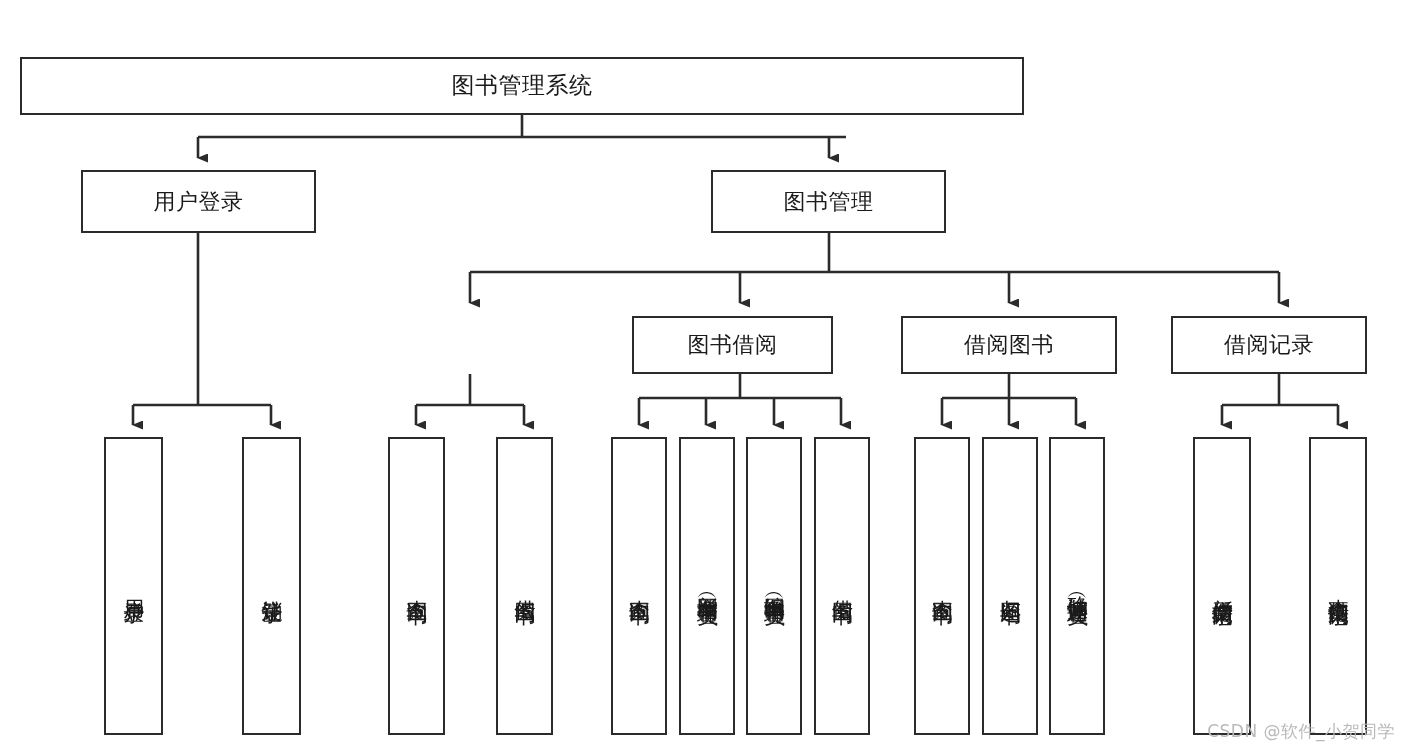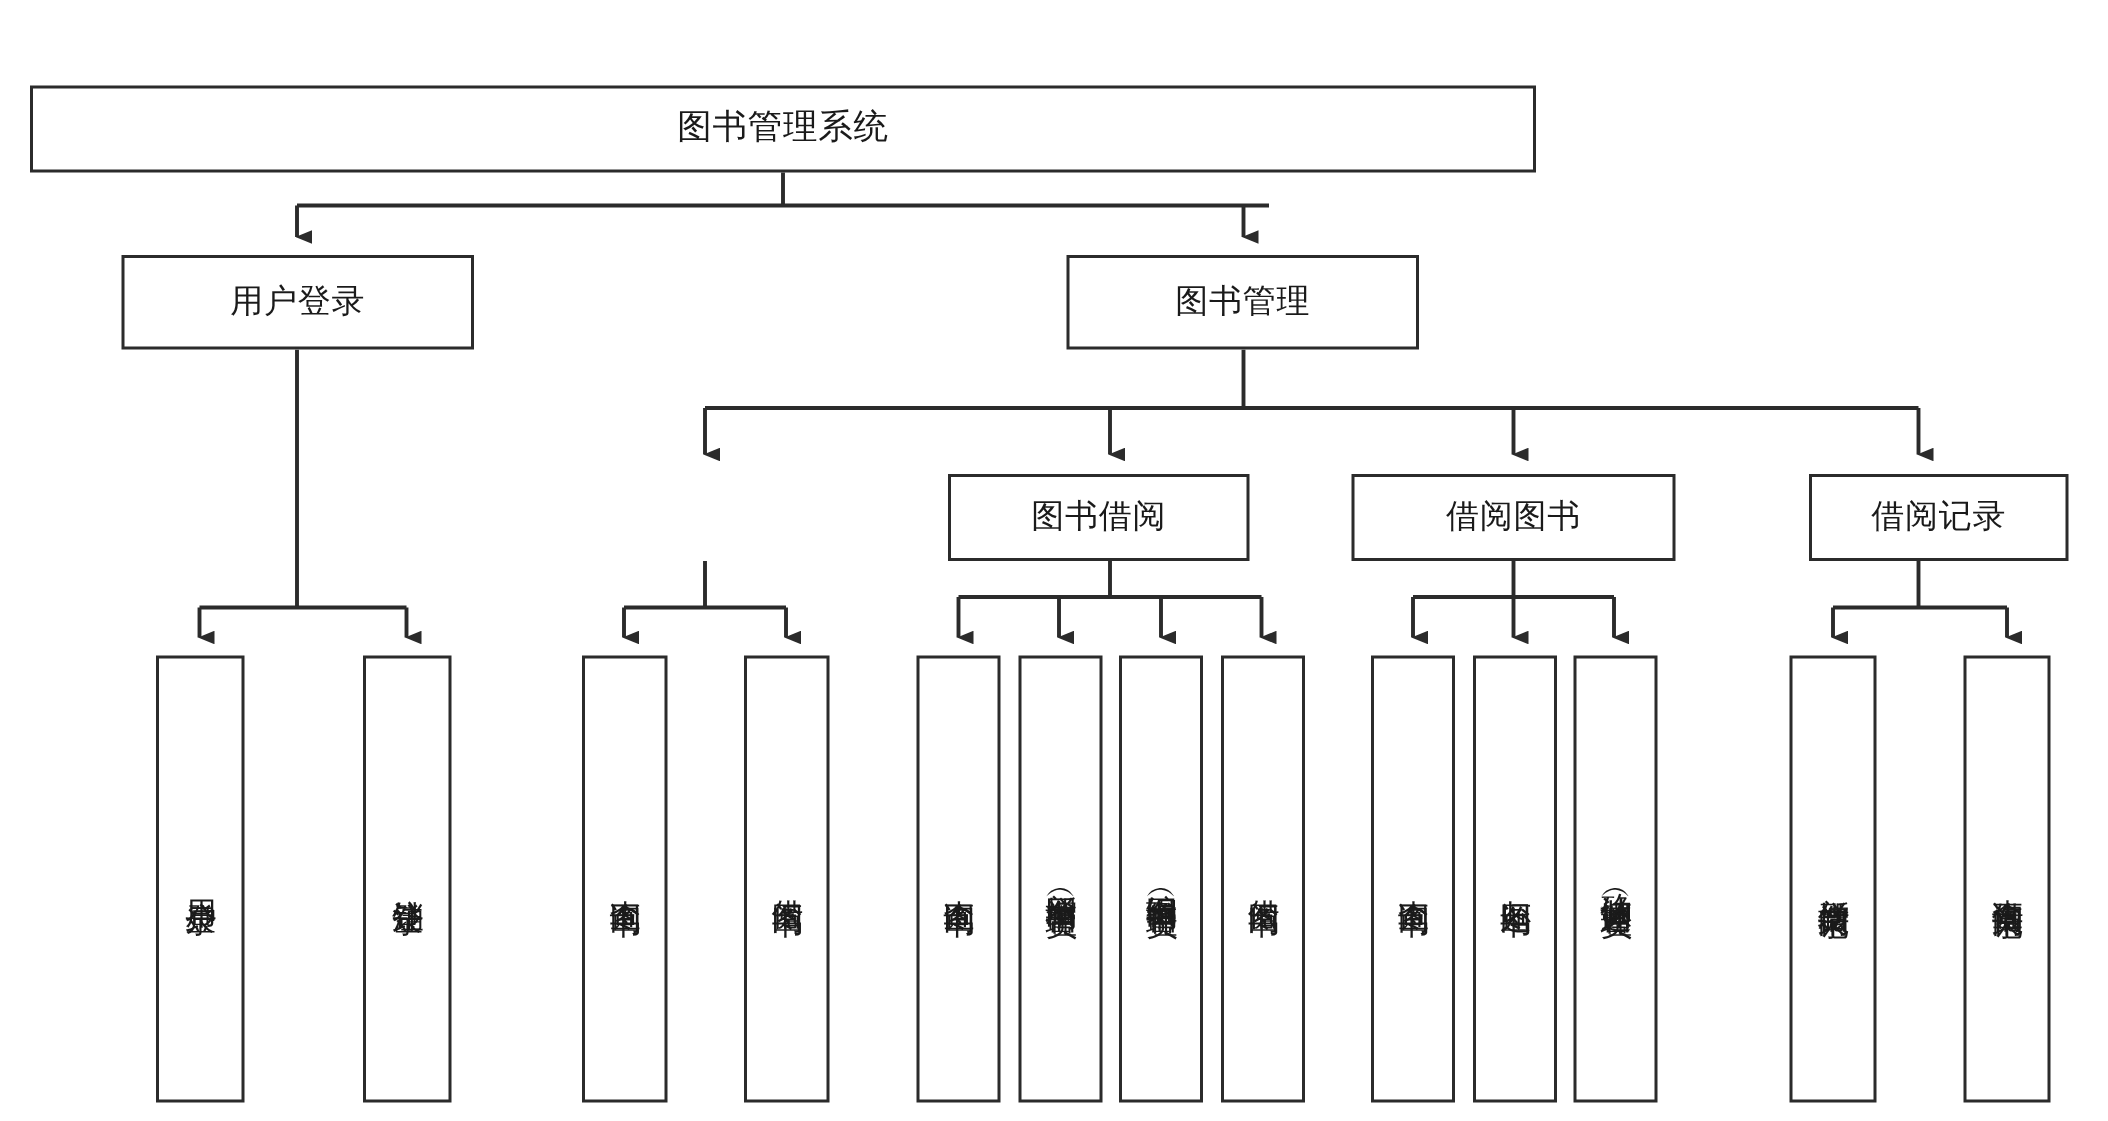--- a/index.html
+++ b/index.html
@@ -137,21 +137,21 @@
   <div class="node horizontal" style="left:711px; top:170px; width:235px; height:63px;">
     <span class="node-label">图书管理</span>
   </div>
 
   <div class="node horizontal" style="left:632px; top:316px; width:201px; height:58px;">
     <span class="node-label">图书借阅</span>
   </div>
   <div class="node horizontal" style="left:901px; top:316px; width:216px; height:58px;">
     <span class="node-label">借阅图书</span>
   </div>
-  <div class="node horizontal" style="left:1206px; top:316px; width:173px; height:58px;">
+  <div class="node horizontal" style="left:1171px; top:316px; width:196px; height:58px;">
     <span class="node-label">借阅记录</span>
   </div>
 
   <div class="node vertical" style="left:104px; top:437px; width:59px; height:298px;">
     <span class="node-label">用户登录</span>
   </div>
   <div class="node vertical" style="left:242px; top:437px; width:59px; height:298px;">
     <span class="node-label">注销登录</span>
   </div>
 
@@ -185,14 +185,15 @@
     <span class="node-label">确认归还（管理员）</span>
   </div>
 
   <div class="node vertical" style="left:1193px; top:437px; width:58px; height:298px;">
     <span class="node-label">新增借阅记录</span>
   </div>
   <div class="node vertical" style="left:1309px; top:437px; width:58px; height:298px;">
     <span class="node-label">查询借阅记录</span>
   </div>
 
+  <div class="watermark">CSDN @软件_小贺同学</div>
 
 </div>
 
 </body></html>

